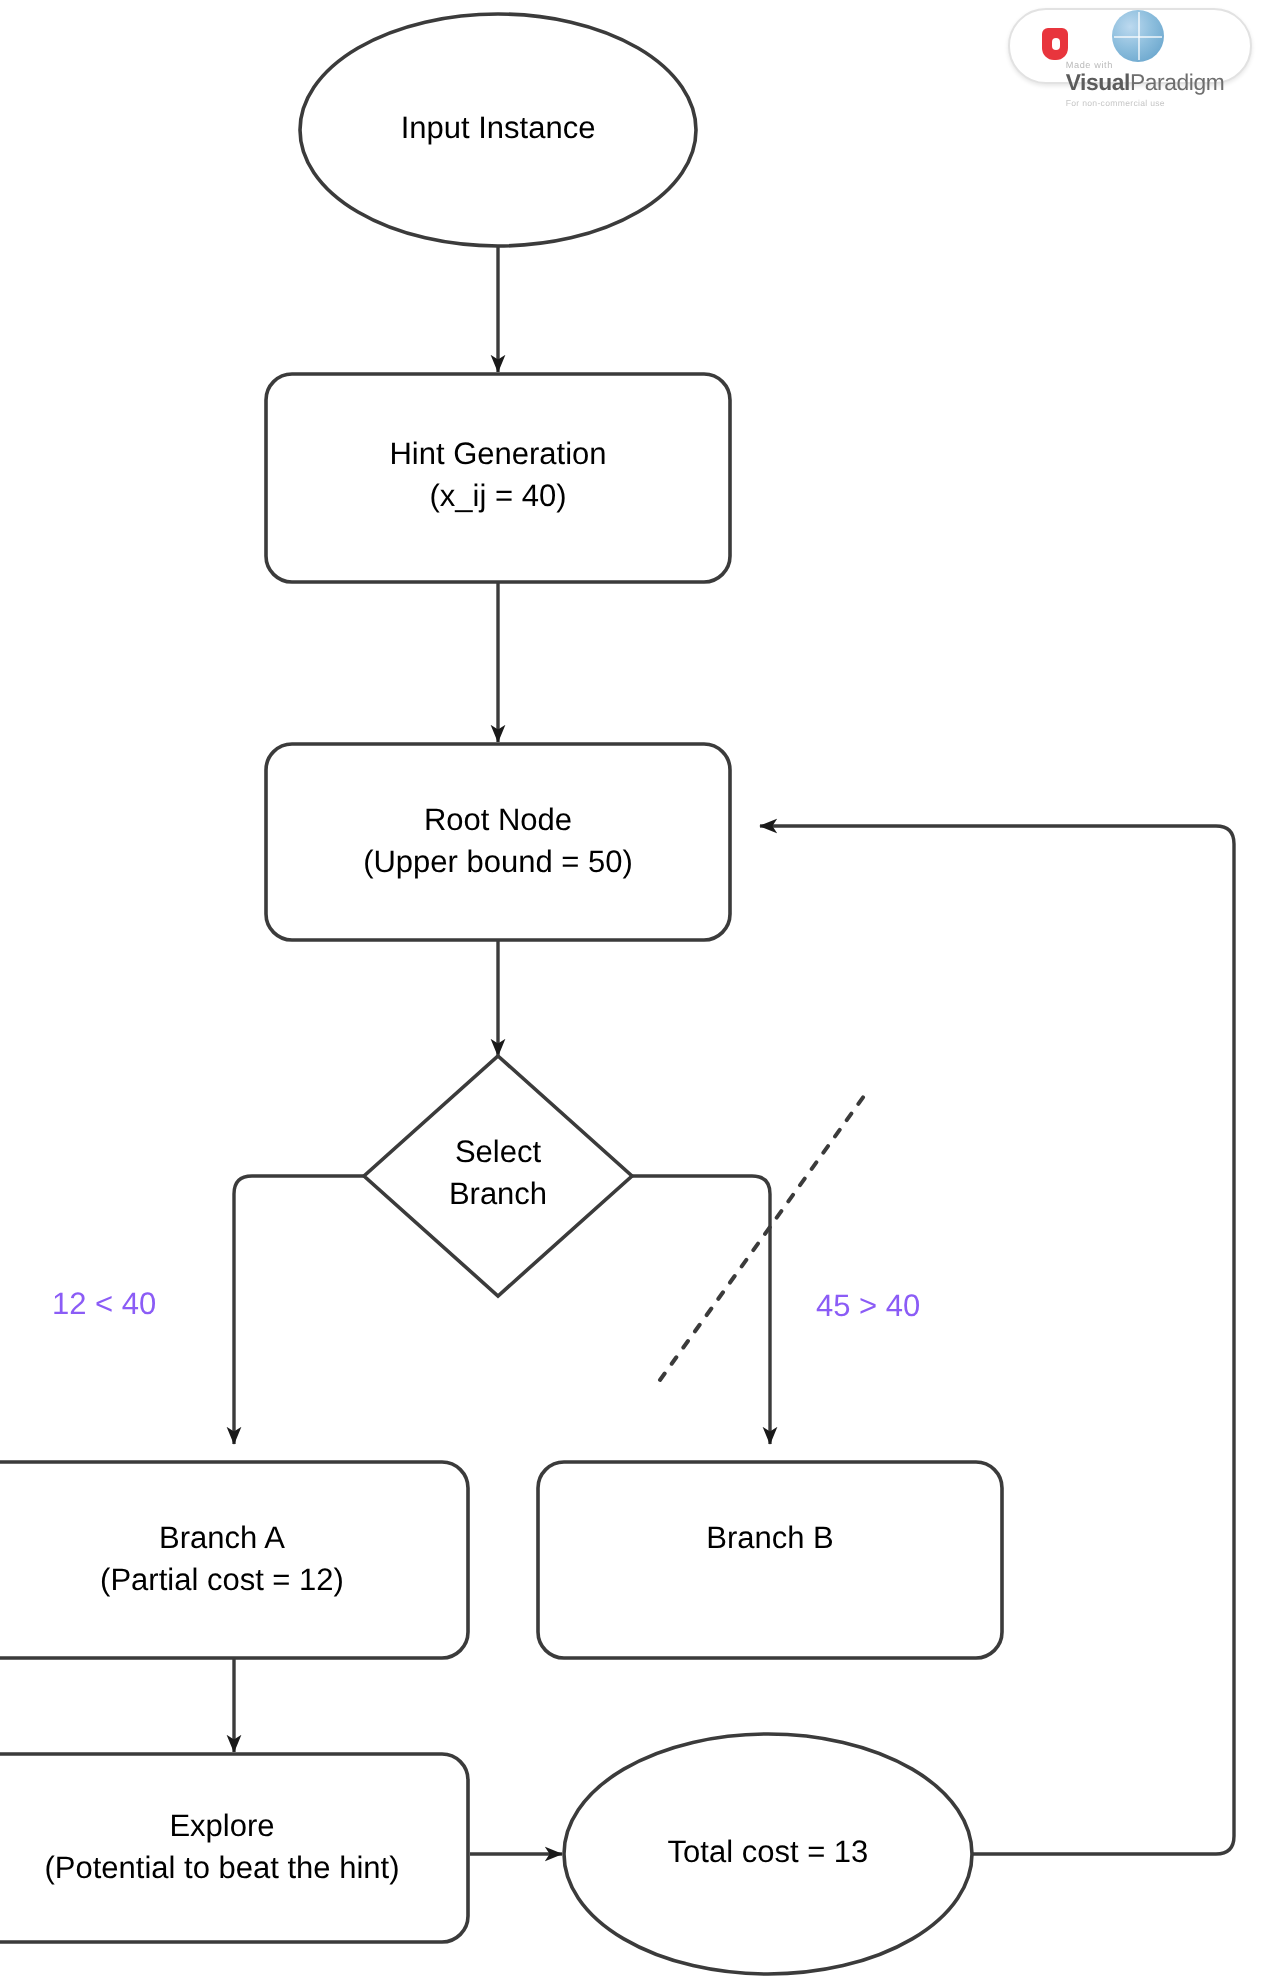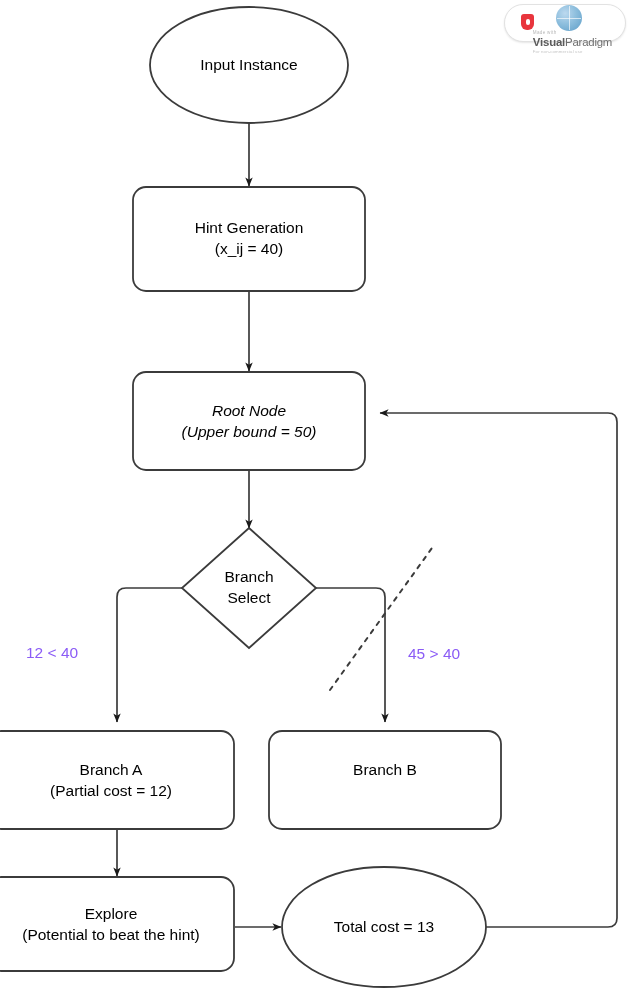--- a/index.html
+++ b/index.html
@@ -180,28 +180,28 @@
 
   <div class="node-label" style="left:149px; top:54px; width:200px;">
     <div>Input Instance</div>
   </div>
 
   <div class="node-label" style="left:133px; top:217px; width:232px;">
     <div>Hint Generation</div>
     <div>(x_ij = 40)</div>
   </div>
 
-  <div class="node-label" style="left:133px; top:400px; width:232px;font-style:italic;">
+  <div class="node-label" style="left:133px; top:400px; width:232px;">
     <div>Root Node</div>
     <div>(Upper bound = 50)</div>
   </div>
 
   <div class="node-label" style="left:182px; top:566px; width:134px;">
+    <div>Select</div>
     <div>Branch</div>
-    <div>Select</div>
   </div>
 
   <div class="node-label" style="left:-12px; top:759px; width:246px;">
     <div>Branch A</div>
     <div>(Partial cost = 12)</div>
   </div>
 
   <div class="node-label" style="left:269px; top:759px; width:232px;">
     <div>Branch B</div>
   </div>

